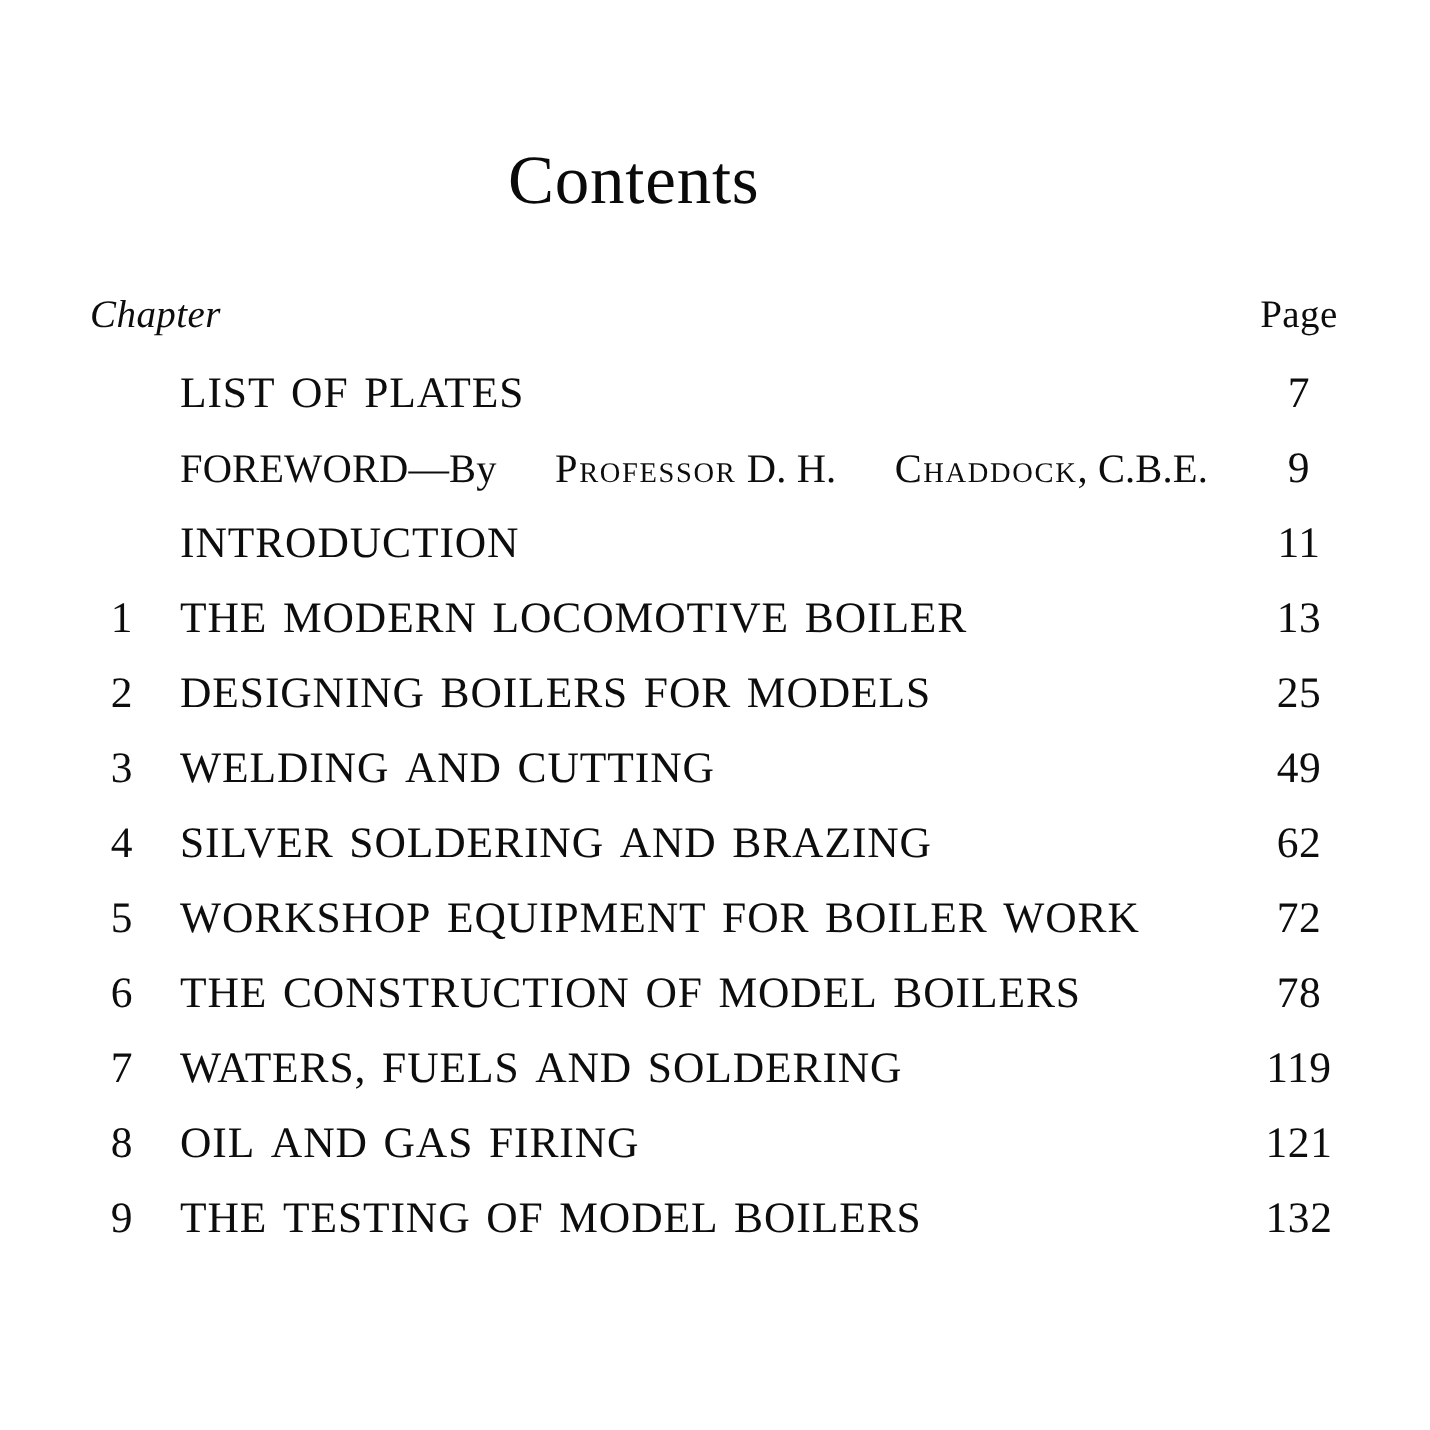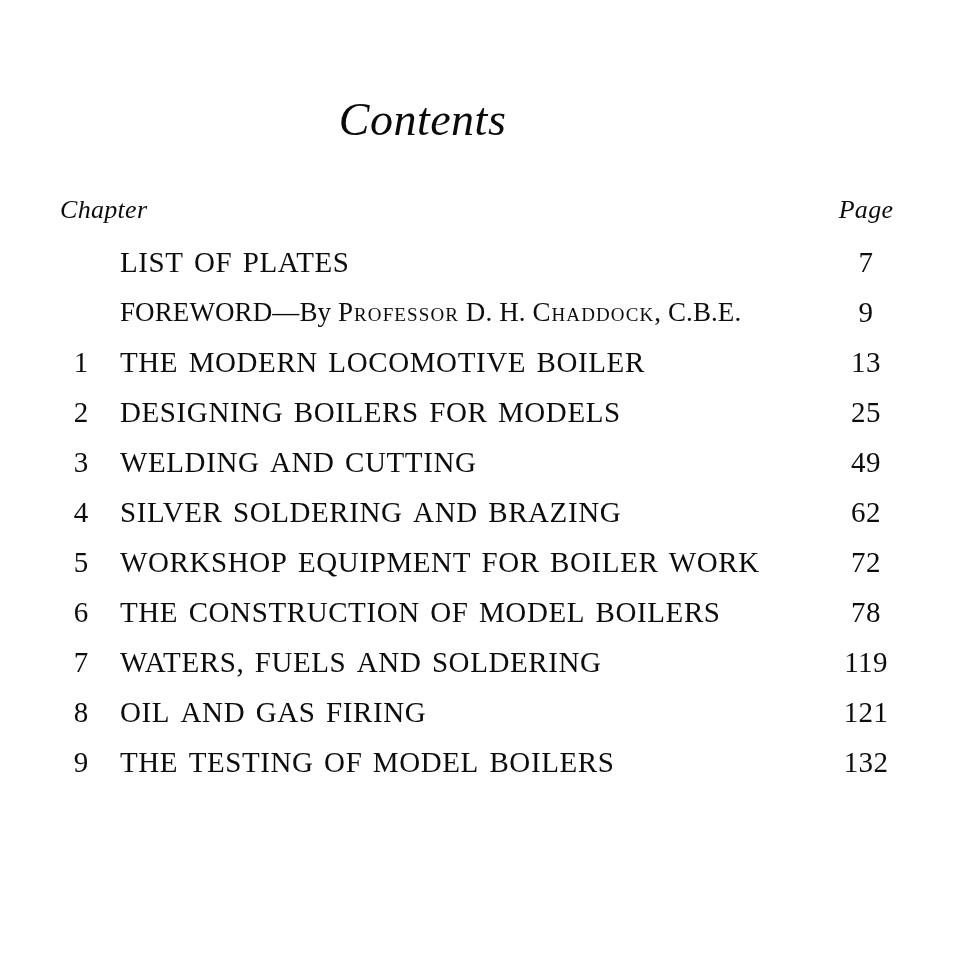--- a/index.html
+++ b/index.html
@@ -23,21 +23,20 @@
     box-sizing: border-box;
   }
 
   
   .toc-title {
     position: absolute;
     top: 92px;
     left: 0;
     width: 845px;
     text-align: center;
-    font-style: italic;
     font-size: 46px;
     line-height: 56px;
     letter-spacing: 0.5px;
     color: #0a0a0a;
   }
 
   
   .col-head {
     position: absolute;
     top: 193px;
@@ -53,21 +52,20 @@
     font-size: 26px;
     line-height: 34px;
     letter-spacing: 0.3px;
   }
   .col-head .page-label {
     position: absolute;
     left: 822px;
     top: 0;
     width: 88px;
     text-align: center;
-    font-style: italic;
     font-size: 26px;
     line-height: 34px;
     letter-spacing: 0.3px;
   }
 
   
   .toc-list {
     position: absolute;
     top: 240px;
     left: 0;
@@ -98,20 +96,21 @@
     line-height: 44px;
     letter-spacing: 0.6px;
     white-space: nowrap;
   }
   .row-title .sp { letter-spacing: 3.2px; }
 
   
   .row-title .sc {
     font-variant: small-caps;
     letter-spacing: 1.1px;
+    margin-left: 32px;
   }
 
   .row-page {
     position: absolute;
     left: 822px;
     top: 0;
     width: 88px;
     text-align: center;
     font-size: 29px;
     line-height: 44px;
@@ -141,20 +140,25 @@
         <div class="row-num"></div>
         <div class="row-title"><span>LIST</span><span class="sp"> </span><span>OF</span><span class="sp"> </span><span>PLATES</span></div>
         <div class="row-page">7</div>
       </div>
       <div class="toc-row compact">
         <div class="row-num"></div>
         <div class="row-title"><span>FOREWORD—By </span><span class="sc">Professor</span><span> D. H. </span><span class="sc">Chaddock</span><span>, C.B.E.</span></div>
         <div class="row-page">9</div>
       </div>
       <div class="toc-row">
+        <div class="row-num"></div>
+        <div class="row-title"><span>INTRODUCTION</span></div>
+        <div class="row-page">11</div>
+      </div>
+      <div class="toc-row">
         <div class="row-num">1</div>
         <div class="row-title"><span>THE</span><span class="sp"> </span><span>MODERN</span><span class="sp"> </span><span>LOCOMOTIVE</span><span class="sp"> </span><span>BOILER</span></div>
         <div class="row-page">13</div>
       </div>
       <div class="toc-row">
         <div class="row-num">2</div>
         <div class="row-title"><span>DESIGNING</span><span class="sp"> </span><span>BOILERS</span><span class="sp"> </span><span>FOR</span><span class="sp"> </span><span>MODELS</span></div>
         <div class="row-page">25</div>
       </div>
       <div class="toc-row">

